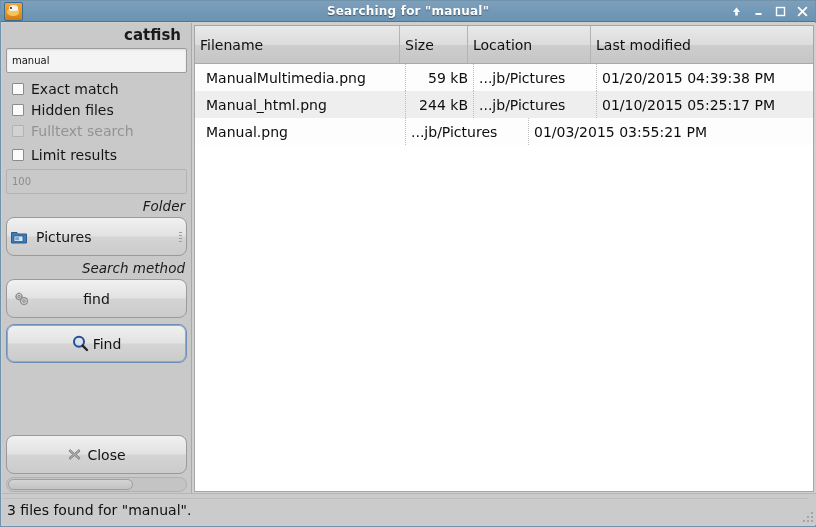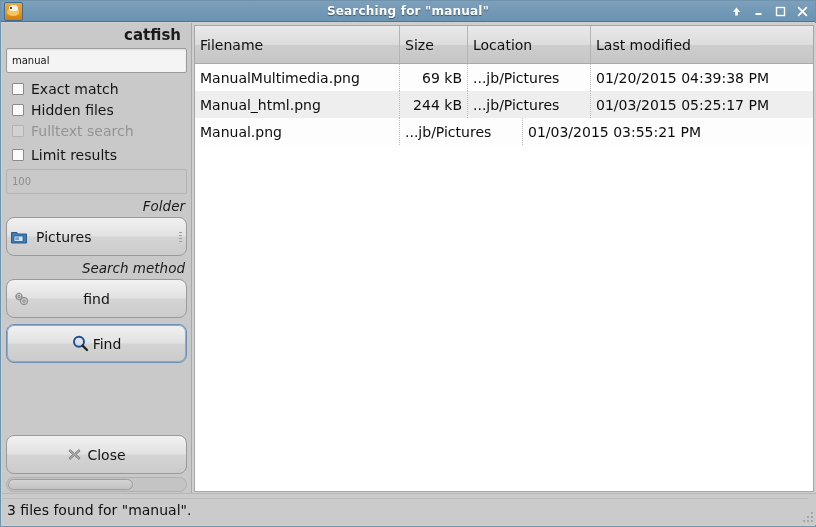--- a/index.html
+++ b/index.html
@@ -298,20 +298,21 @@
   .col-name { width: 205px; flex: 0 0 205px; }
   .col-size { width: 68px;  flex: 0 0 68px; }
   .col-loc  { width: 123px; flex: 0 0 123px; }
   .col-mod  { flex: 1 1 auto; }
 
   .trow {
     display: flex;
     height: 27px;
     box-sizing: border-box;
     align-items: stretch;
+    padding-left: 6px;
   }
   .trow.odd  { background: #fdfdfd; }
   .trow.even { background: #eeeeee; }
   .tcell {
     font-size: 14px;
     color: #0d0d0d;
     display: flex;
     align-items: center;
     padding: 0 5px;
     box-sizing: border-box;
@@ -512,29 +513,29 @@
 
         <div id="tree-header">
           <div class="hcell col-name">Filename</div>
           <div class="hcell col-size">Size</div>
           <div class="hcell col-loc">Location</div>
           <div class="hcell col-mod">Last modified</div>
         </div>
 
         <div class="trow odd">
           <div class="tcell col-name">ManualMultimedia.png</div>
-          <div class="tcell col-size num">69 kB</div>
+          <div class="tcell col-size num">59 kB</div>
           <div class="tcell col-loc">...jb/Pictures</div>
           <div class="tcell col-mod">01/20/2015 04:39:38 PM</div>
         </div>
         <div class="trow even">
           <div class="tcell col-name">Manual_html.png</div>
           <div class="tcell col-size num">244 kB</div>
           <div class="tcell col-loc">...jb/Pictures</div>
-          <div class="tcell col-mod">01/03/2015 05:25:17 PM</div>
+          <div class="tcell col-mod">01/10/2015 05:25:17 PM</div>
         </div>
         <div class="trow odd">
           <div class="tcell col-name">Manual.png</div>
           <div class="tcell col-loc">...jb/Pictures</div>
           <div class="tcell col-mod">01/03/2015 03:55:21 PM</div>
         </div>
 
         <div id="tree-body"></div>
       </div>
     </div>

